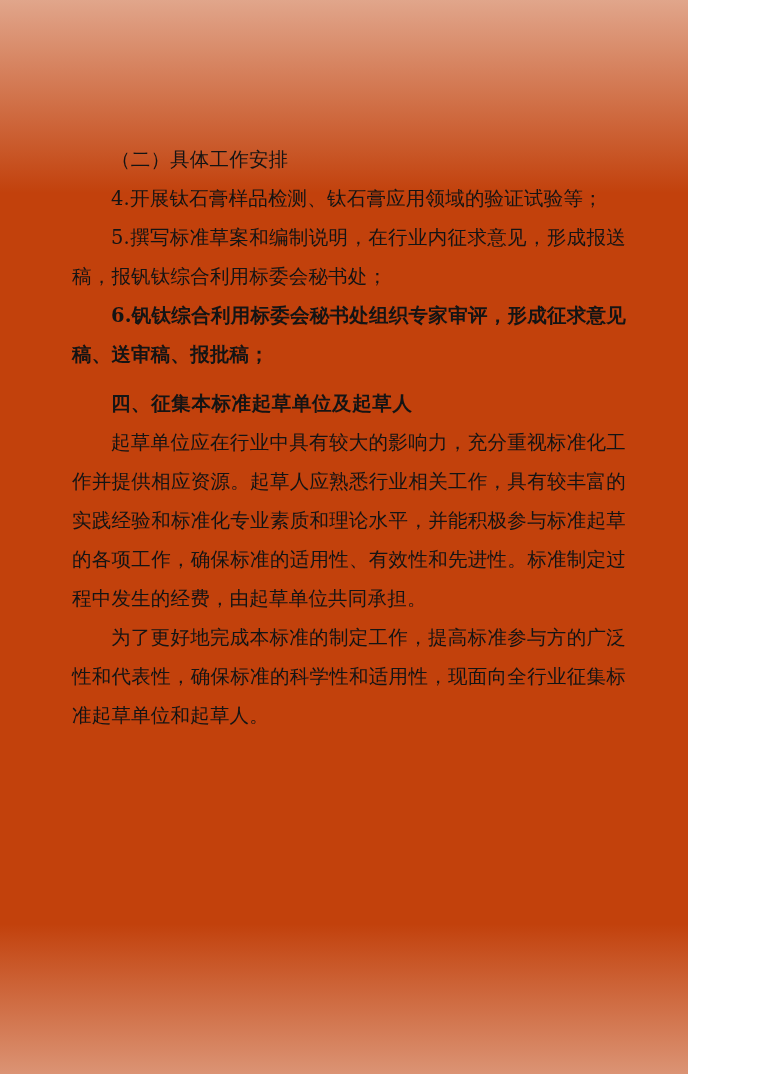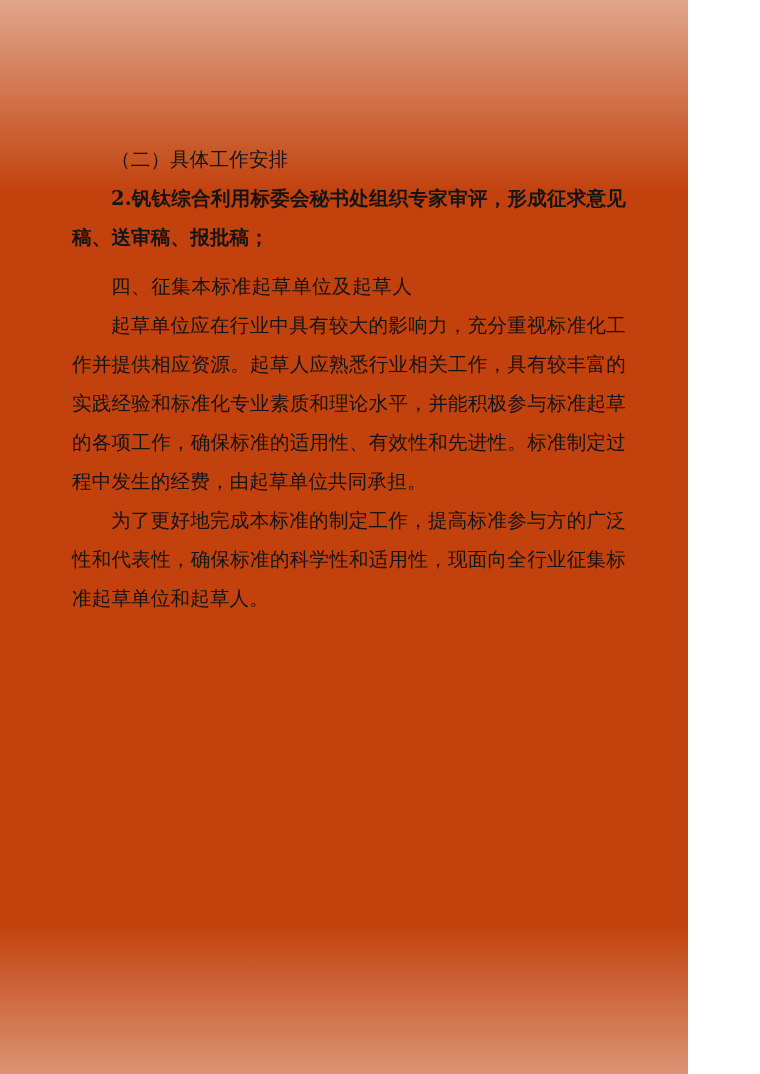--- a/index.html
+++ b/index.html
@@ -41,21 +41,21 @@
   p {
     margin: 0 0 0 0;
   }
   .para {
     text-indent: 2em;
     text-align: justify;
     text-justify: inter-ideograph;
   }
   .heading {
     text-indent: 2em;
-    font-weight: normal;
+    font-weight: bold;
     margin-top: 6px;
     margin-bottom: 0;
     letter-spacing: 0.6px;
   }
   .section-label {
     text-indent: 2em;
     margin-bottom: 0;
   }
   .block-gap {
     height: 4px;
@@ -65,21 +65,23 @@
   }
 </style>
 </head>
 <body>
 
 <div class="page">
   <div class="doc-body">
 
     <p class="section-label">（二）具体工作安排</p>
 
-    <p class="para emph">2.钒钛综合利用标委会秘书处组织专家审评，形成征求意见稿、送审稿、报批稿；</p>
+    <p class="para">4.开展钛石膏样品检测、钛石膏应用领域的验证试验等；</p>
+    <p class="para">5.撰写标准草案和编制说明，在行业内征求意见，形成报送稿，报钒钛综合利用标委会秘书处；</p>
+    <p class="para emph">6.钒钛综合利用标委会秘书处组织专家审评，形成征求意见稿、送审稿、报批稿；</p>
 
     <div class="block-gap"></div>
 
     <p class="heading">四、征集本标准起草单位及起草人</p>
 
     <p class="para">起草单位应在行业中具有较大的影响力，充分重视标准化工作并提供相应资源。起草人应熟悉行业相关工作，具有较丰富的实践经验和标准化专业素质和理论水平，并能积极参与标准起草的各项工作，确保标准的适用性、有效性和先进性。标准制定过程中发生的经费，由起草单位共同承担。</p>
     <p class="para">为了更好地完成本标准的制定工作，提高标准参与方的广泛性和代表性，确保标准的科学性和适用性，现面向全行业征集标准起草单位和起草人。</p>
 
   </div>
 </div>

